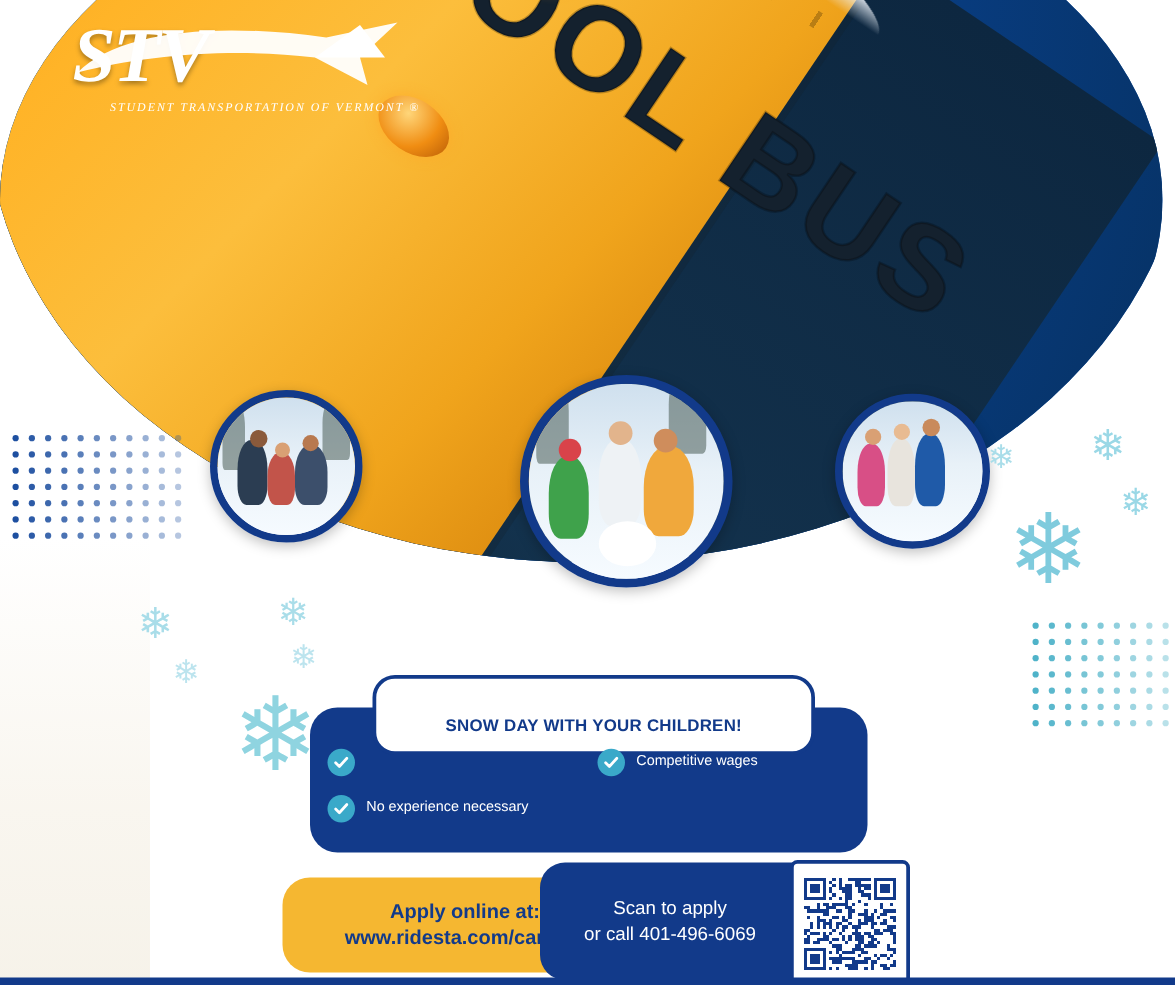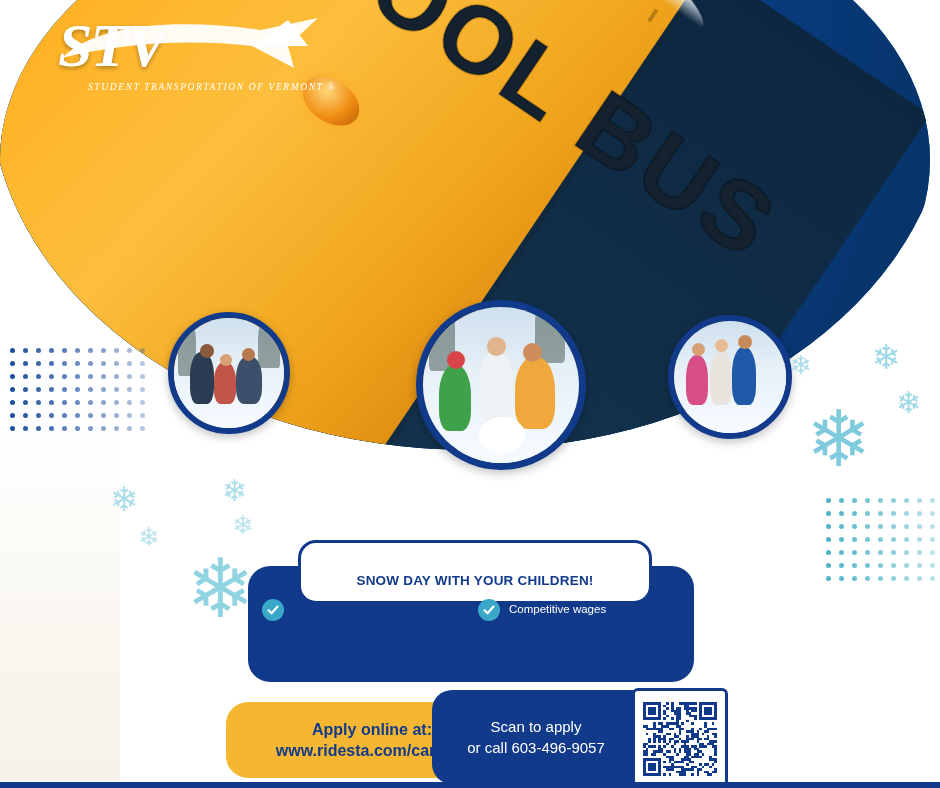--- a/index.html
+++ b/index.html
@@ -461,31 +461,39 @@
       </span>
     </div>
     <div class="benefit">
       <span class="check">
         <svg width="12" height="12" viewBox="0 0 12 12">
             <path d="M1.5 6.2 L4.5 9.2 L10.5 2.6" stroke="#ffffff" stroke-width="2.2" fill="none" stroke-linecap="round" stroke-linejoin="round"></path>
           </svg>
       </span>
       <span>Competitive wages</span>
     </div>
+    <div class="benefit">
+      <span class="check">
+        <svg width="12" height="12" viewBox="0 0 12 12">
+            <path d="M1.5 6.2 L4.5 9.2 L10.5 2.6" stroke="#ffffff" stroke-width="2.2" fill="none" stroke-linecap="round" stroke-linejoin="round"></path>
+          </svg>
+      </span>
+      <span>No experience necessary</span>
+    </div>
   </div>
 
   <div class="apply-bar">
     <div class="l1">Apply online at:</div>
     <div class="l2">www.ridesta.com/careers</div>
   </div>
 
   <div class="scan-bar">
     <div class="scan-text">
       <div>Scan to apply</div>
-      <div>or call 603-496-9057</div>
+      <div>or call 401-496-6069</div>
     </div>
   </div>
 
   <div class="qr-wrap">
     <svg class="qr" viewBox="0 0 29 29" shape-rendering="crispEdges">
       <rect width="29" height="29" fill="#ffffff"></rect>
       <g fill="#123a8a" id="qr-cells">
           <rect x="0" y="0" width="1" height="1"></rect>
           <rect x="1" y="0" width="1" height="1"></rect>
           <rect x="2" y="0" width="1" height="1"></rect>

